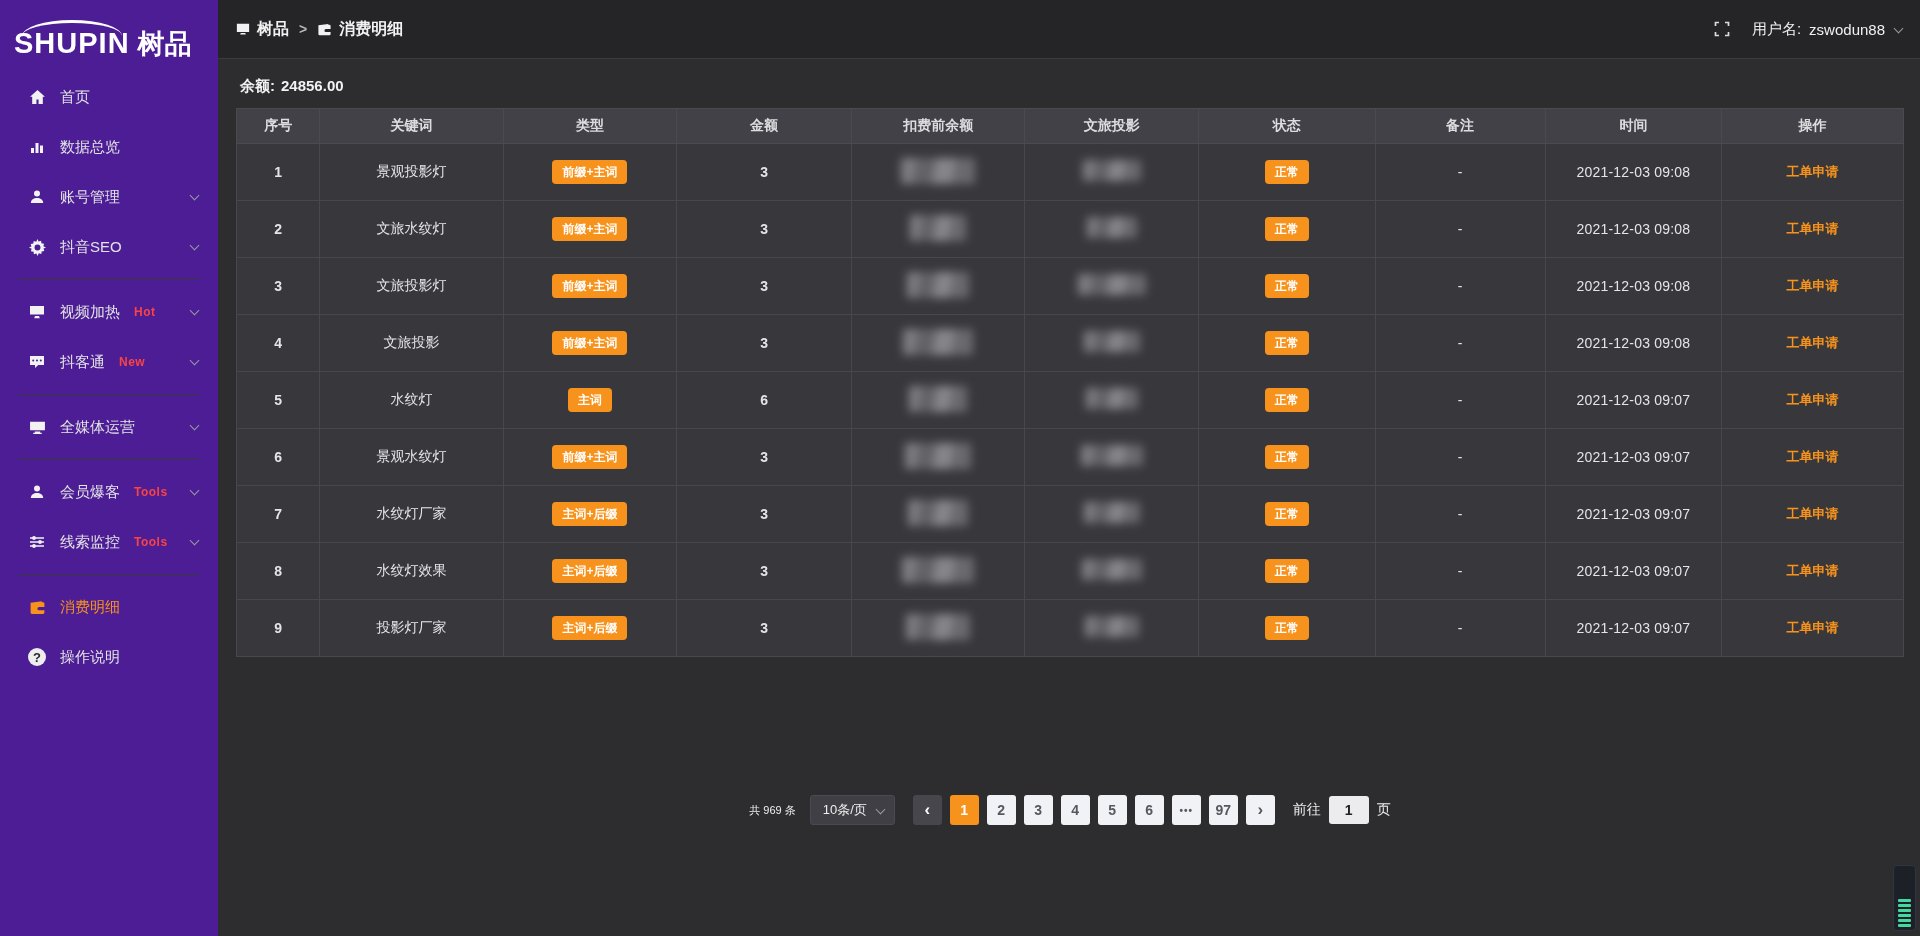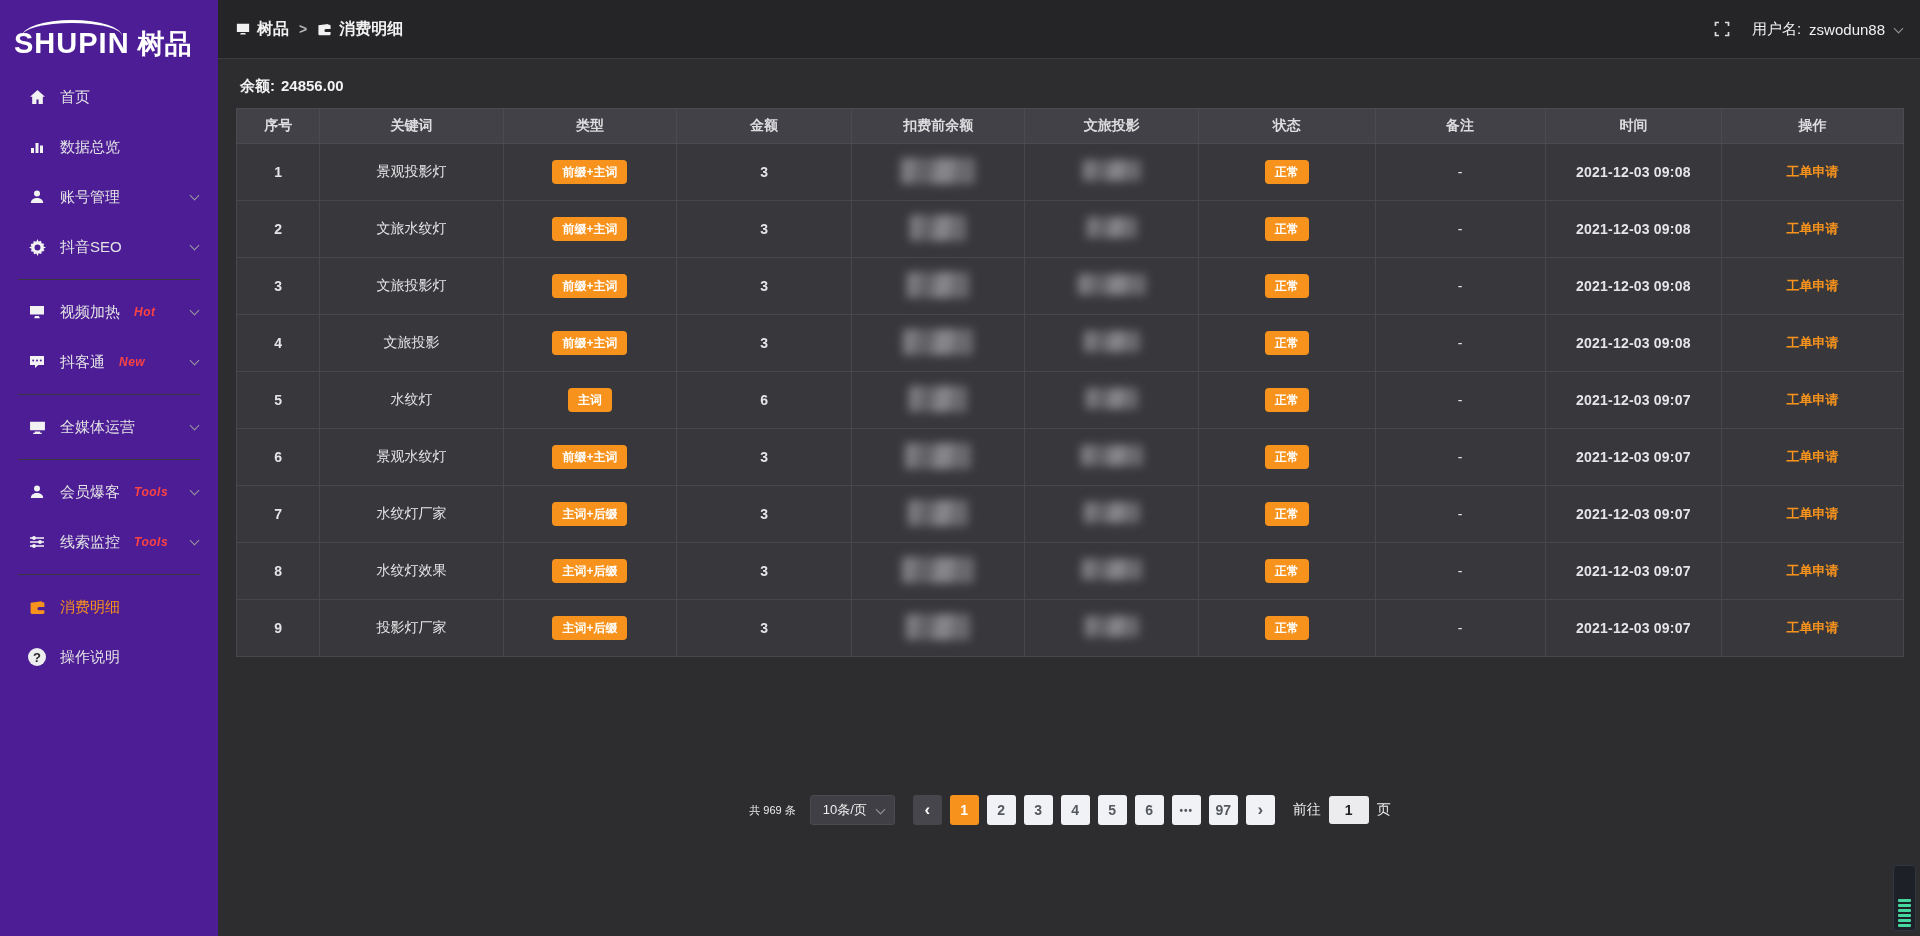--- a/index.html
+++ b/index.html
@@ -21,21 +21,21 @@
   .logo-cn { font-size:27px; font-weight:800; color:#fff; line-height:1.05; }
 
   .menu { padding-top:6px; }
   .side-item { height:50px; display:flex; align-items:center; padding:0 20px 0 28px;
     font-size:15px; color:#e3e3e5; cursor:pointer; }
   .side-item .icn { width:18px; height:18px; margin-right:14px; display:flex;
     align-items:center; justify-content:center; flex-shrink:0; }
   .side-item svg { fill:#f2f2f2; }
   .side-item.active { color:#f7931d; }
   .side-item.active svg { fill:#f7931d; }
-  .badge { font-size:12px; font-weight:bold; font-style:italic; margin-left:14px; letter-spacing:.5px; }
+  .badge { font-size:12px; font-weight:bold; margin-left:14px; letter-spacing:.5px; }
   .badge.red { color:#fb4343; }
   .badge.gold { color:#f6c544; }
   .chev { width:7px; height:7px; border-right:1.5px solid #9a9a9e; border-bottom:1.5px solid #9a9a9e;
     transform:rotate(45deg); margin-left:auto; margin-top:-4px; flex-shrink:0; }
   .side-item .chev { margin-left:auto; }
   .divider { height:1px; background:#3a3a3e; margin:7px 18px; }
   .qmark { width:18px; height:18px; border-radius:50%; background:#ededef; color:#26262a;
     font-size:13px; font-weight:bold; display:flex; align-items:center; justify-content:center; }
 
   
@@ -56,21 +56,21 @@
   .balance { font-size:15px; font-weight:bold; color:#f2f2f2; margin:2px 0 12px 4px; }
   .balance .bal-label { margin-right:6px; }
 
   table.grid { width:100%; border-collapse:collapse; table-layout:fixed; background:#38383c; }
   table.grid th { background:#414147; height:35px; font-size:14px; font-weight:bold;
     color:#dddde0; border:1px solid #4a4a50; text-align:center; }
   table.grid td { height:57px; border:1px solid #47474c; text-align:center;
     font-size:14px; color:#e5e5e7; }
   td.c-no, td.c-amount { font-weight:bold; font-size:15px; }
   td.c-keyword { font-size:15px; }
-  td.c-time { font-weight:bold; font-size:15px; letter-spacing:.2px;margin-left:31px; }
+  td.c-time { font-weight:normal; font-size:15px; letter-spacing:.2px;margin-left:31px; }
   .tag { display:inline-block; background:#f7931d; color:#fff; font-size:12px; font-weight:bold;
     padding:6px 10px; border-radius:4px; line-height:1; }
   .action-link { color:#f7931d; font-size:13px; font-weight:bold; cursor:pointer; }
 
   .blur { display:inline-block; height:26px; border-radius:2px; filter:blur(5px); opacity:.8;
     background:linear-gradient(100deg,#909094 20%,#6e6e72 20% 45%,#9a9a9e 45% 70%,#77777b 70%); }
   td.c-post .blur { height:21px; }
   tbody tr:nth-child(1) td.c-pre .blur{width:74px} tbody tr:nth-child(1) td.c-post .blur{width:58px}
   tbody tr:nth-child(2) td.c-pre .blur{width:56px} tbody tr:nth-child(2) td.c-post .blur{width:50px}
   tbody tr:nth-child(3) td.c-pre .blur{width:62px} tbody tr:nth-child(3) td.c-post .blur{width:68px}

